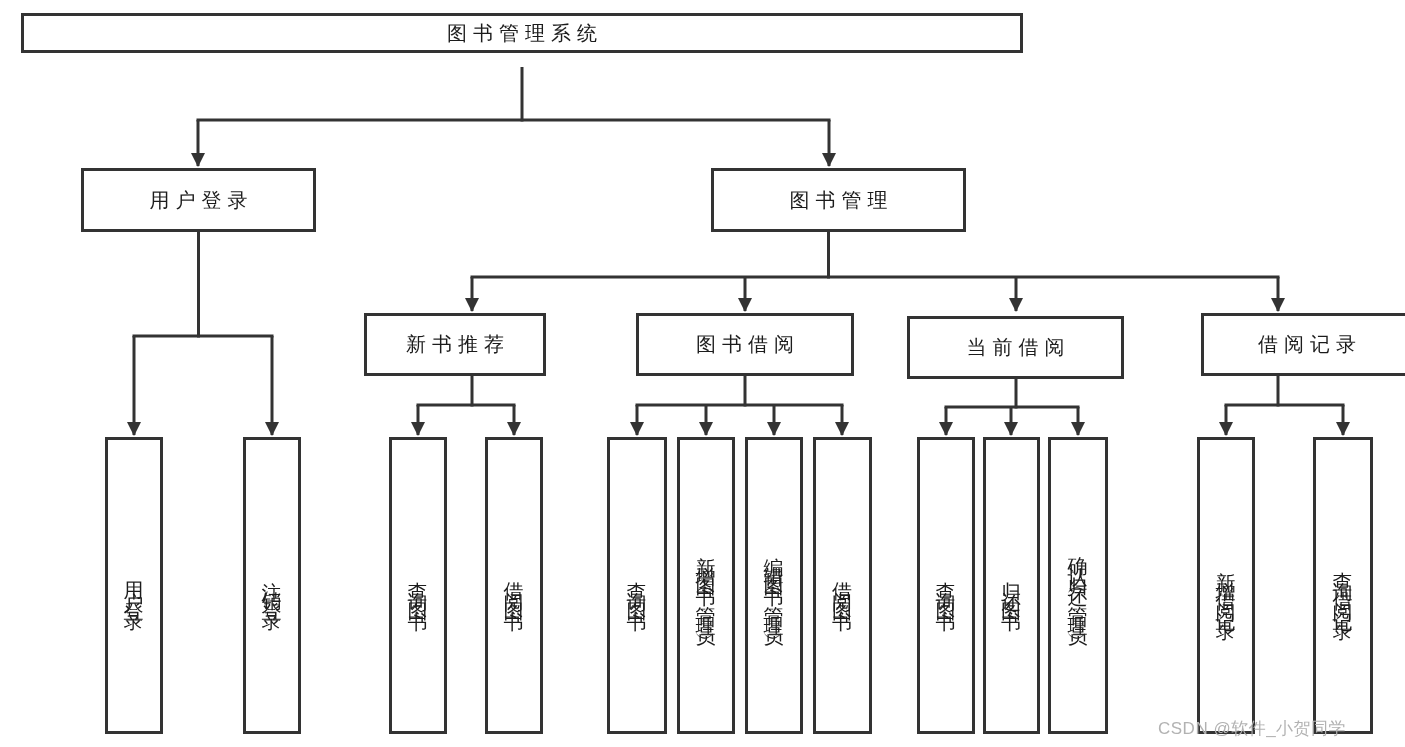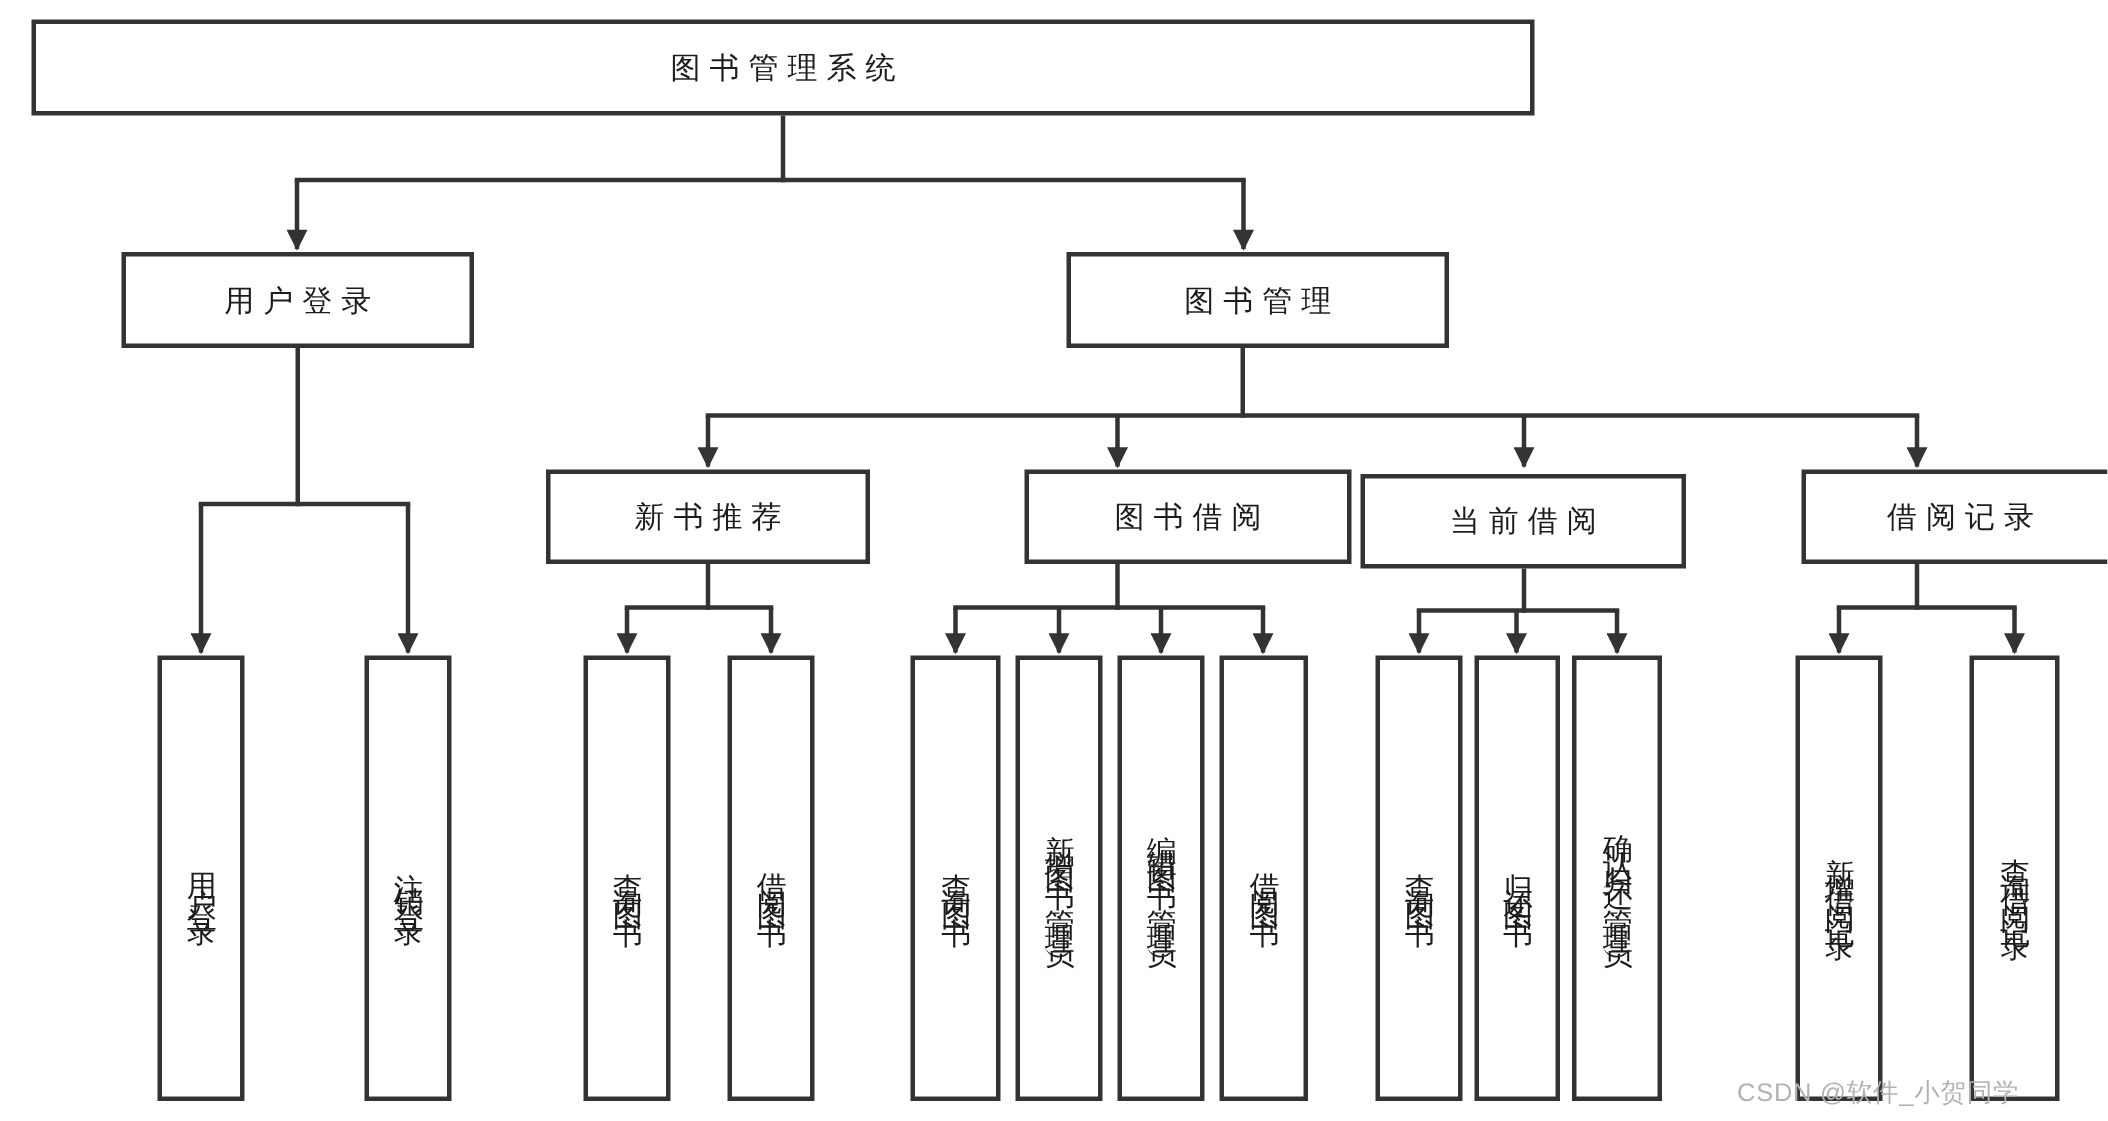--- a/index.html
+++ b/index.html
@@ -46,27 +46,27 @@
     writing-mode: vertical-rl;
     text-orientation: mixed;
     font-size: 20px;
     letter-spacing: 10px;
     color: #1c1c1c;
     line-height: 1;
     white-space: nowrap;
   }
 
   
-  .n-root  { left: 21px;  top: 13px;  width: 1002px; height: 64px; }
+  .n-root  { left: 21px;  top: 13px;  width: 1002px; height: 40px; }
   
   .n-l2a   { left: 81px;  top: 168px; width: 235px; height: 64px; }
   .n-l2b   { left: 711px; top: 168px; width: 255px; height: 64px; }
   
-  .n-l3a   { left: 364px;  top: 313px; width: 216px; height: 63px; }
-  .n-l3b   { left: 636px;  top: 313px; width: 218px; height: 63px; margin-left: 47px; }
+  .n-l3a   { left: 364px;  top: 313px; width: 182px; height: 63px; }
+  .n-l3b   { left: 636px;  top: 313px; width: 218px; height: 63px; }
   .n-l3c   { left: 907px;  top: 316px; width: 217px; height: 63px; justify-content: center; }
   .n-l3d   { left: 1201px; top: 313px; width: 212px; height: 63px; }
   
   .leaf { top: 437px; height: 297px; }
   .lf1  { left: 105px;  width: 58px; }
   .lf2  { left: 243px;  width: 58px; }
   .lf3  { left: 389px;  width: 58px; }
   .lf4  { left: 485px;  width: 58px; }
   .lf5  { left: 607px;  width: 60px; }
   .lf6  { left: 677px;  width: 58px; }

